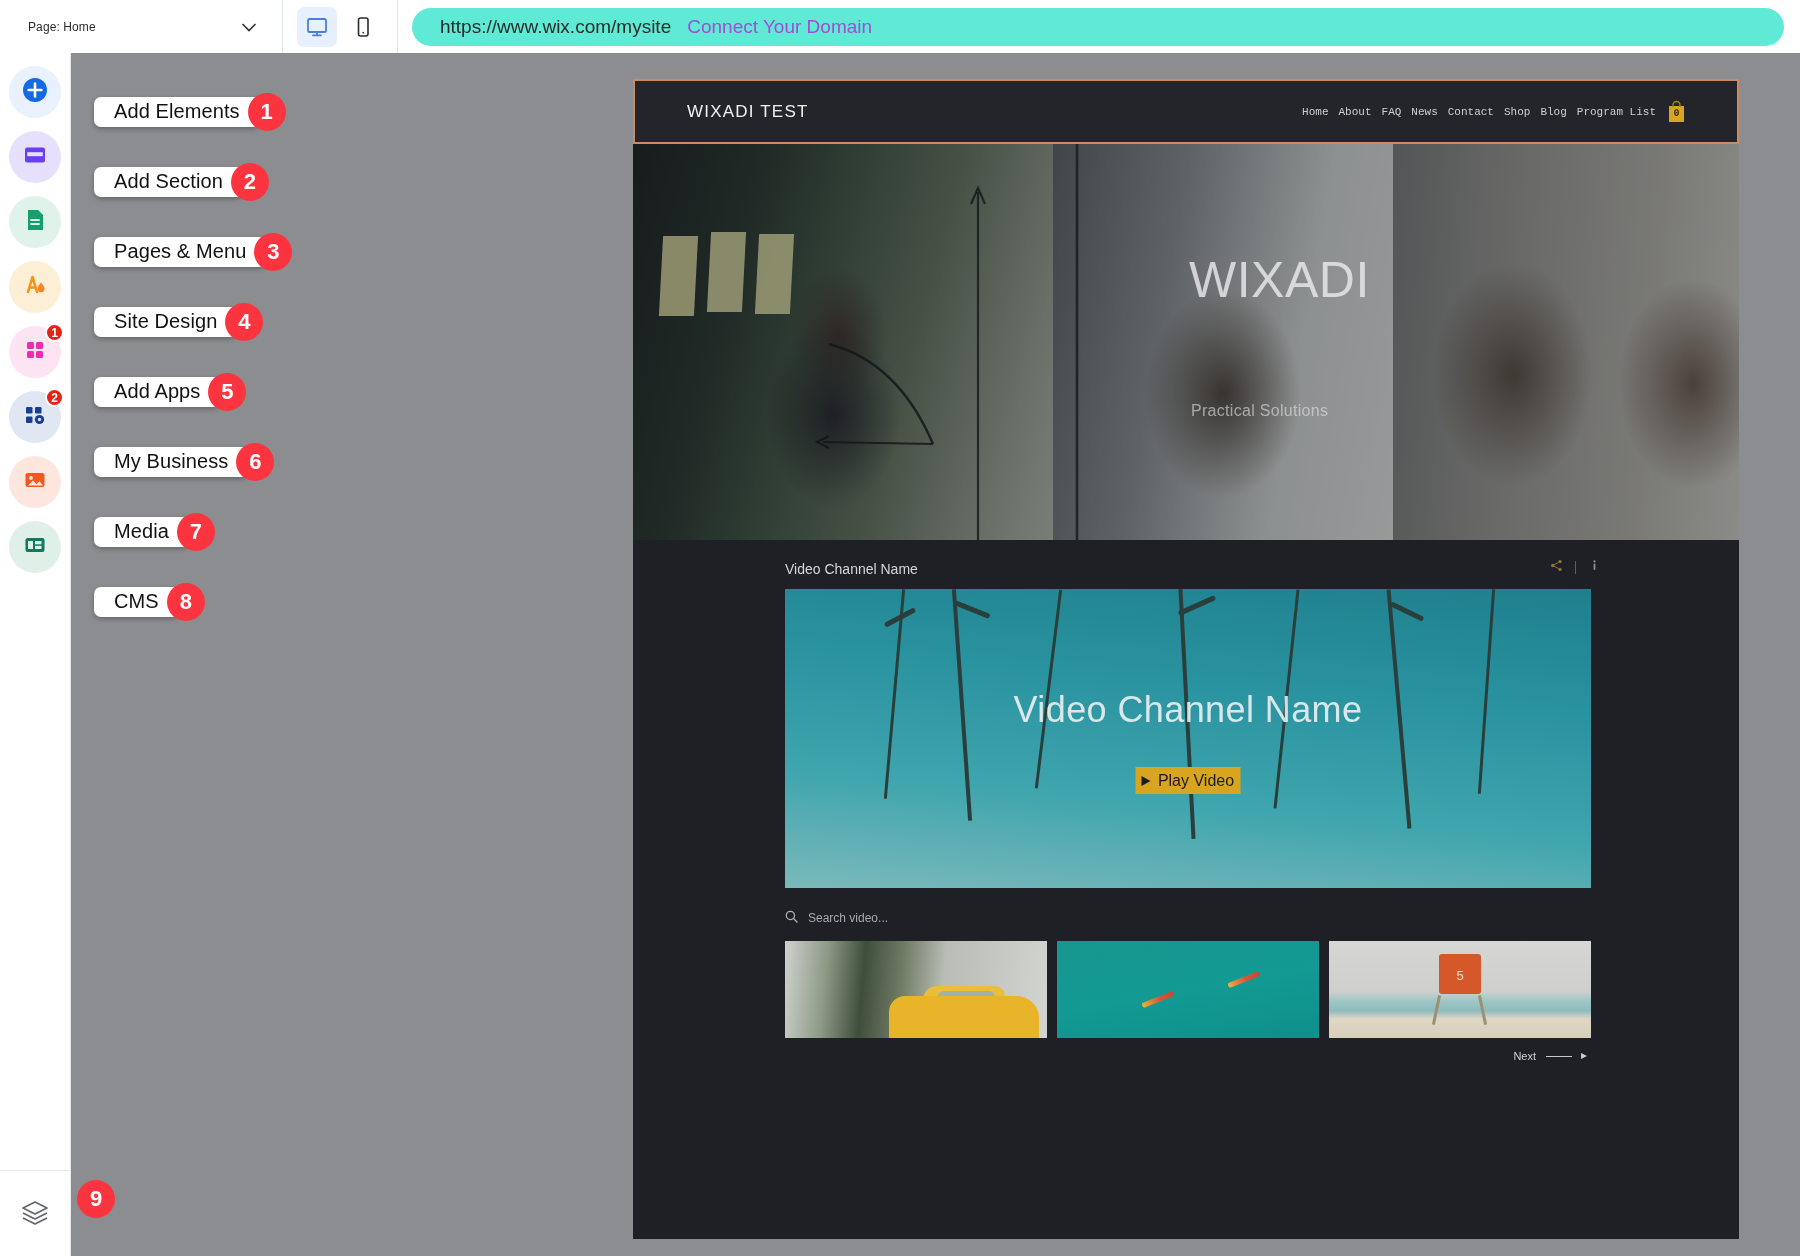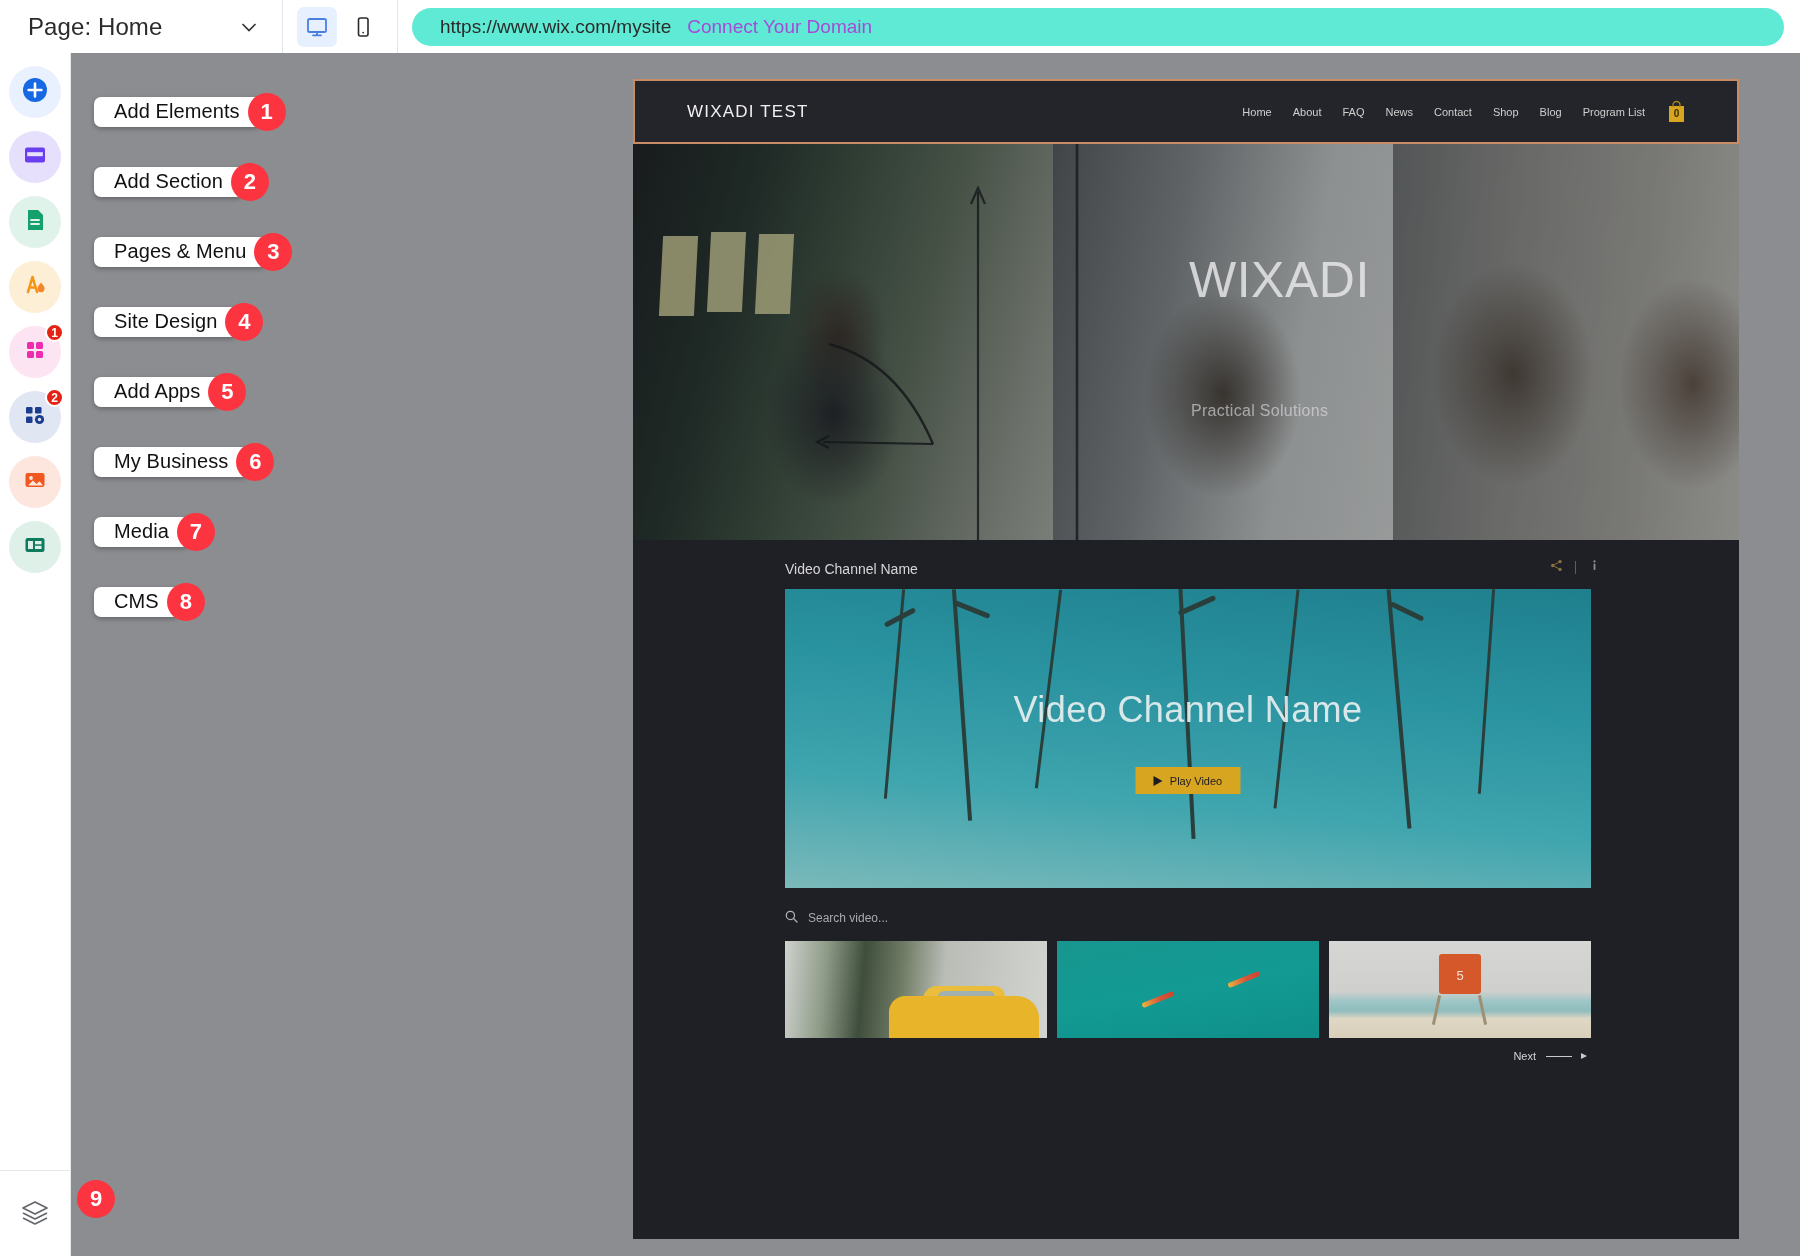--- a/index.html
+++ b/index.html
@@ -18,21 +18,21 @@
     display: flex; align-items: center;
     z-index: 40;
   }
   .page-select {
     width: 282px; height: 53px;
     display: flex; align-items: center;
     padding: 0 22px 0 28px;
     justify-content: space-between;
     cursor: pointer;
   }
-  .page-select-label { font-size: 24px; color: #2b2b2b; letter-spacing: .1px; }
+  .page-select-label { font-size: 12px; color: #2b2b2b; letter-spacing: .1px; }
   .chevron { width: 22px; height: 22px; }
   .divider-v { width: 1px; height: 53px; background: #dfe5eb; }
   .device-group { display: flex; align-items: center; gap: 6px; padding: 0 14px; height: 53px; }
   .device-btn {
     width: 40px; height: 40px; border-radius: 7px;
     display: flex; align-items: center; justify-content: center;
     cursor: pointer; background: transparent;
   }
   .device-btn.active { background: #e7f0fe; }
   .urlbar {
@@ -114,21 +114,21 @@
     overflow: hidden;
   }
   .site-header {
     position: relative;
     height: 65px; background: #24242b;
     border: 2px solid #c98b63;
     display: flex; align-items: center;
     padding: 0 50px 0 52px;
   }
   .site-logo { font-size: 17px; color: #efefef; letter-spacing: 1.2px; }
-  .site-nav { margin-left: auto; display: flex; align-items: center; gap: 21px; }
+  .site-nav { margin-left: auto; display: flex; align-items: center; gap: 10px; font-family: Liberation Mono, monospace; }
   .site-nav-item { font-size: 11px; color: #cfcfcf; cursor: pointer; white-space: nowrap; }
   .cart {
     width: 21px; height: 23px; position: relative; cursor: pointer;
     display:flex; align-items:flex-end; justify-content:center;
   }
   .cart-count {
     font-size: 10px; color: #3a2a00; font-weight: bold;
     position: relative; top: -4px;
   }
 
@@ -189,21 +189,21 @@
     position: absolute; left: 0; right: 0; top: 100px;
     text-align: center; color: rgba(240,242,242,.88);
     font-size: 36px; font-weight: 300; letter-spacing: .4px;
   }
   .play-btn {
     position: absolute; left: 50%; transform: translateX(-50%); top: 178px;
     background: #d8a520; height: 27px; width: 105px;
     display: flex; align-items: center; justify-content: center; gap: 7px;
     cursor: pointer;
   }
-  .play-label { font-size: 11px; color: #1c1c22; }
+  .play-label { font-size: 16px; color: #1c1c22; }
   .play-tri {
     width: 0; height: 0;
     border-left: 9px solid #1c1c22;
     border-top: 5.5px solid transparent;
     border-bottom: 5.5px solid transparent;
   }
   .search-row {
     position: absolute; left: 152px; top: 369px;
     display: flex; align-items: center; gap: 10px; cursor: text;
   }

